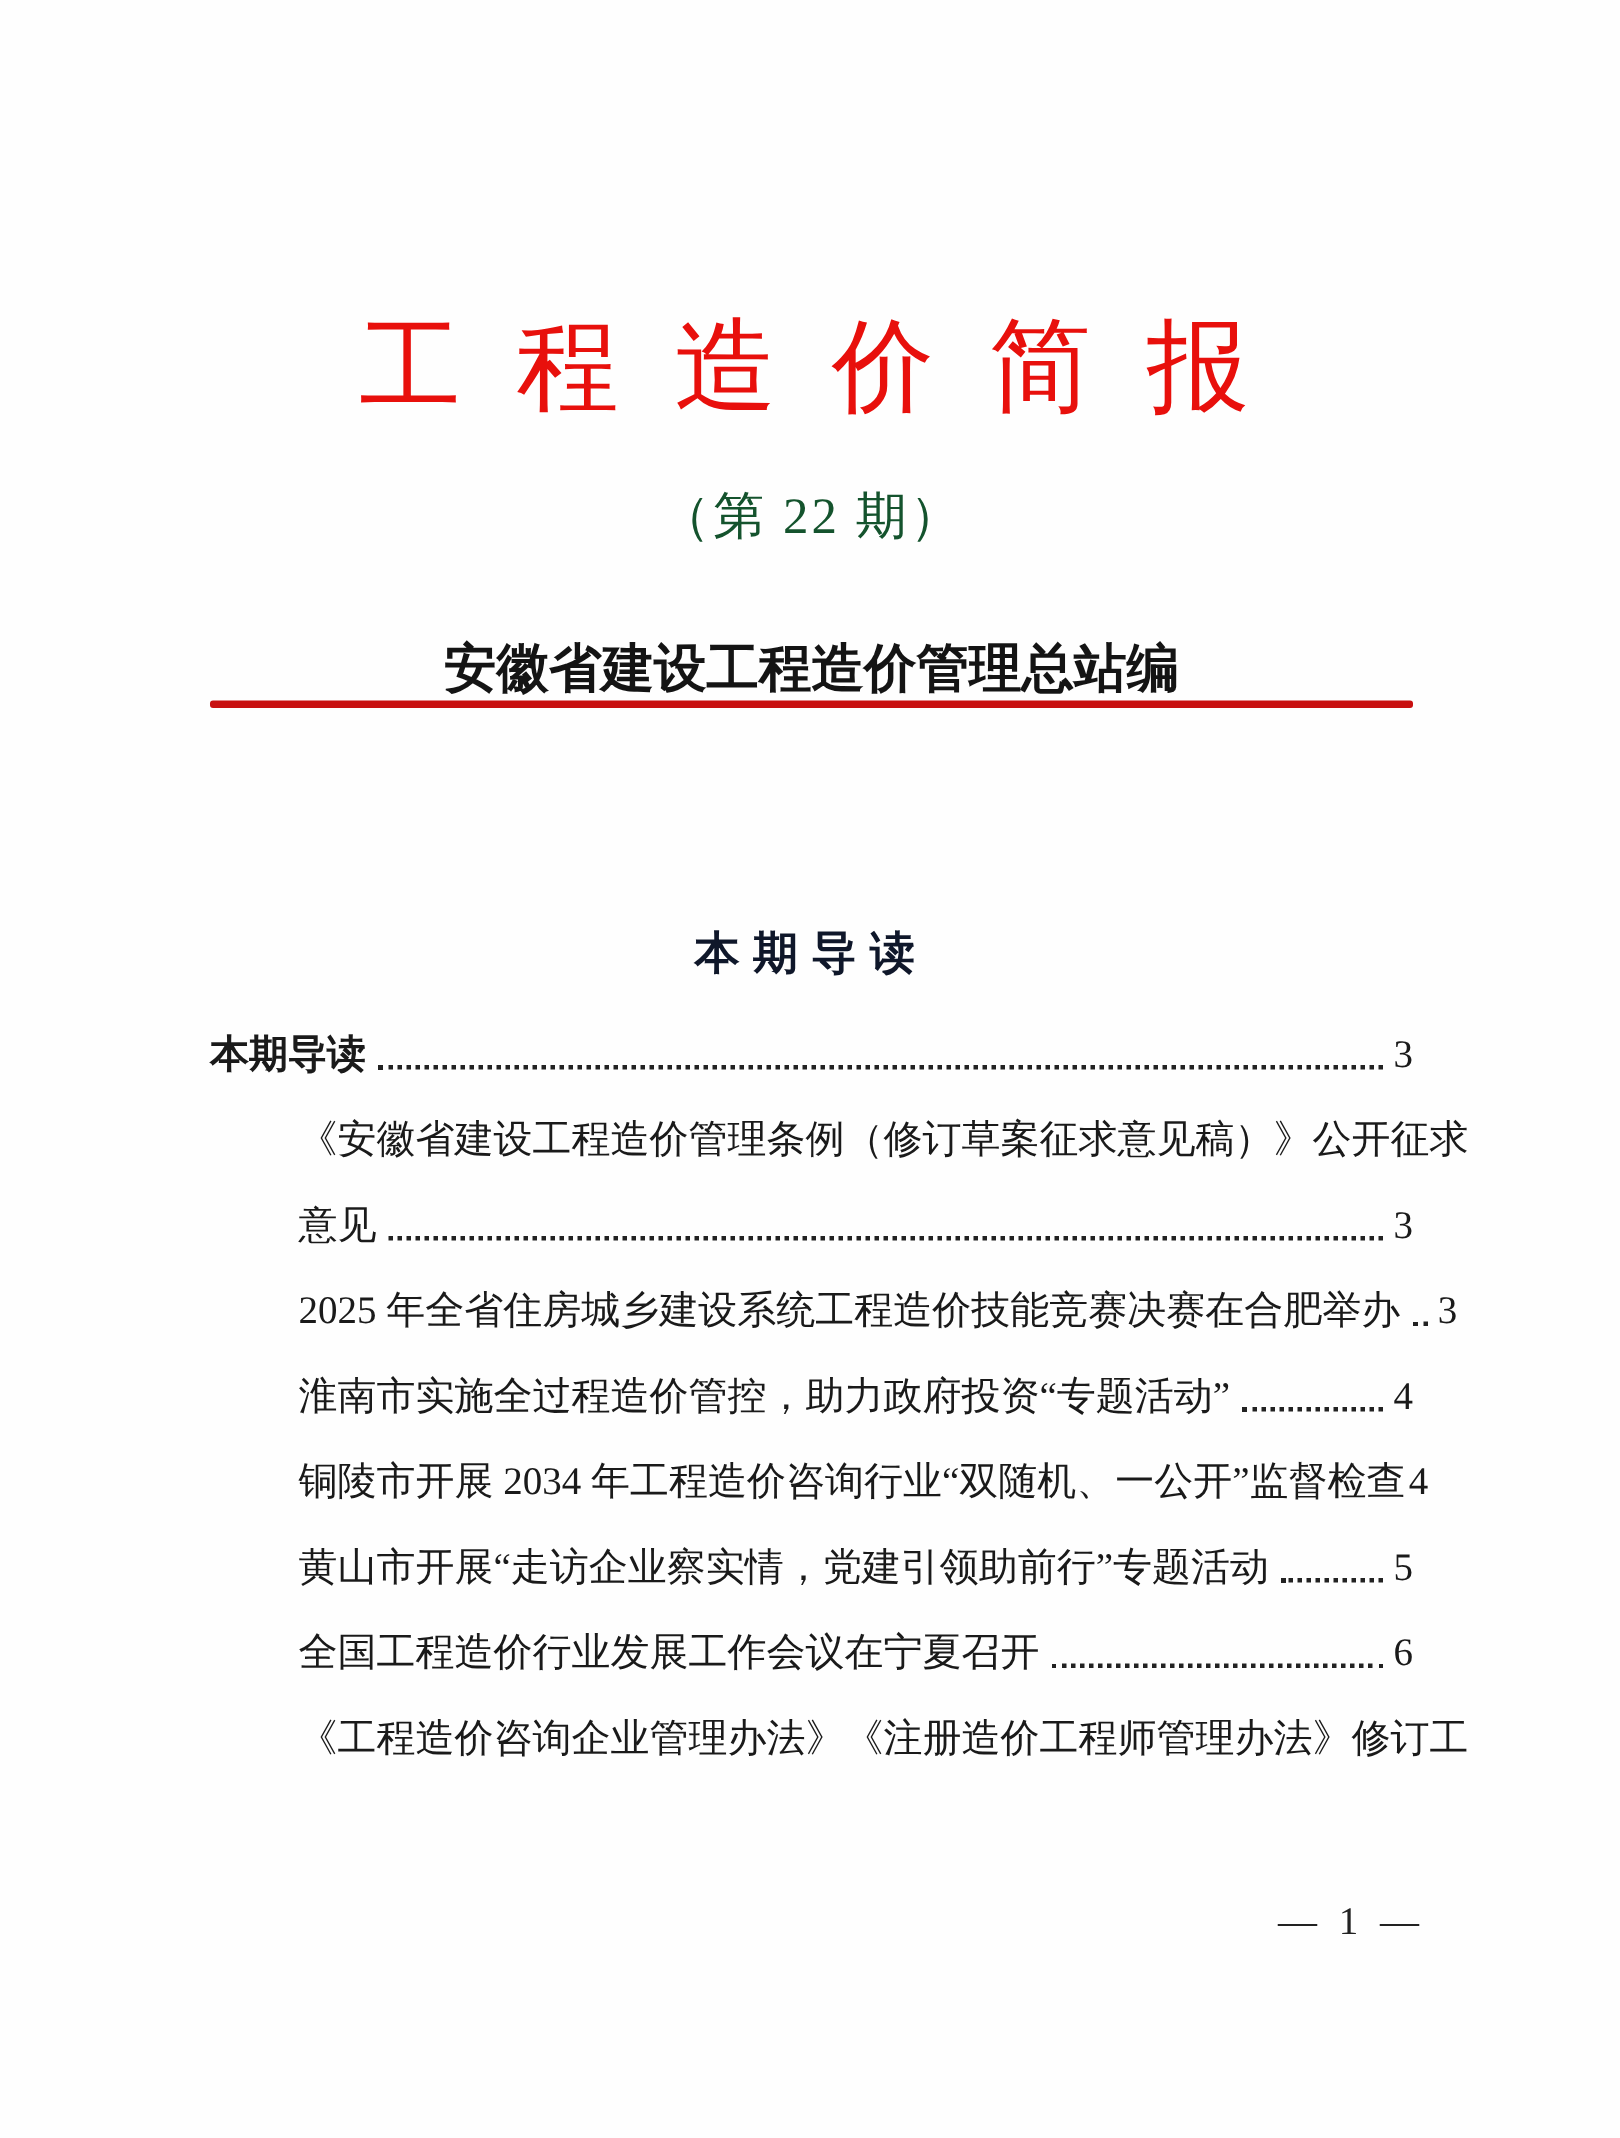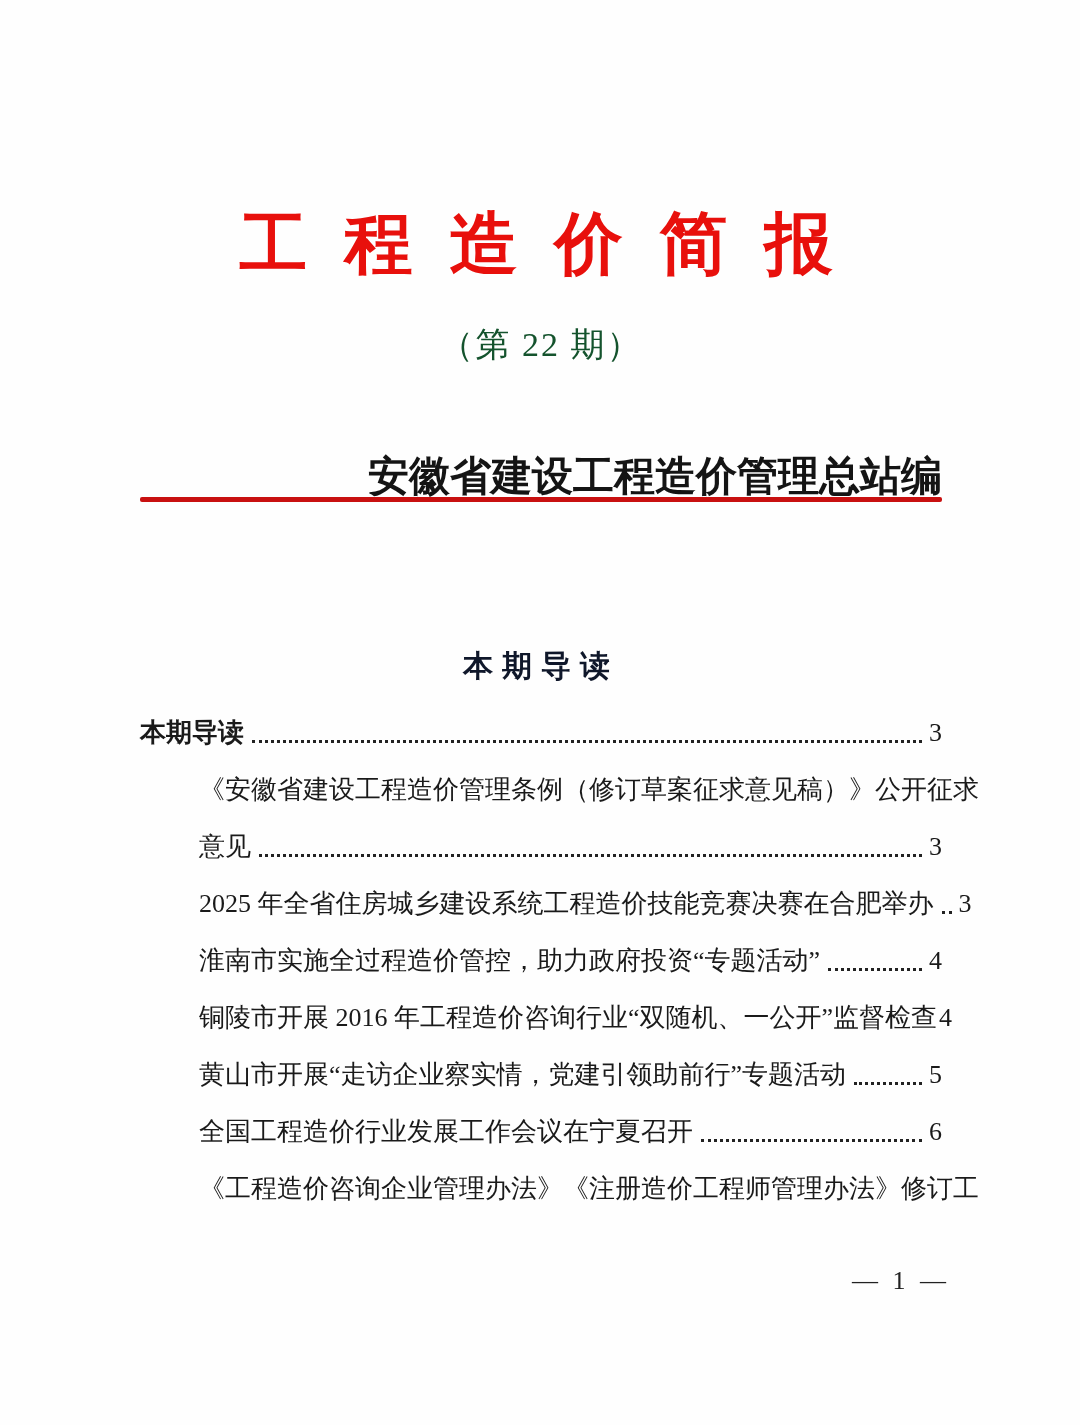--- a/index.html
+++ b/index.html
@@ -21,40 +21,40 @@
     background:#fefefe;
     overflow:hidden;
   }
   .content{
     padding:0 138px 0 140px;
   }
   .doc-title{
     margin-top:205px;
     font-size:68px;
     line-height:78px;
-    font-weight:700;
+    font-weight:400;
     text-align:center;
     letter-spacing:10px;
     color:var(--title-red);
     white-space:nowrap;
   }
   .issue-line{
     margin-top:42px;
     font-size:34px;
     line-height:40px;
     text-align:center;
     letter-spacing:2px;
     color:#14532d;
   }
   .masthead{
-    margin-top:94px;
+    margin-top:64px;
     display:flex;
-    justify-content:flex-end;
+    justify-content:center;
     align-items:baseline;
-    font-size:41px;
+    font-size:35px;
     line-height:34px;
     font-weight:700;
     color:#141414;
   }
   .red-rule{
     margin-top:4px;
     height:5px;
     background:var(--rule-red);
     border-radius:2px;
   }
@@ -145,21 +145,21 @@
     <span class="toc-page">3</span>
   </div>
 
   <div class="toc-row item">
     <span class="toc-text">淮南市实施全过程造价管控，助力政府投资“专题活动”</span>
     <span class="leader"></span>
     <span class="toc-page">4</span>
   </div>
 
   <div class="toc-row item">
-    <span class="toc-text">铜陵市开展 2016 年工程造价咨询行业“双随机、一公开”监督检查</span>
+    <span class="toc-text">铜陵市开展 2034 年工程造价咨询行业“双随机、一公开”监督检查</span>
 
     <span class="toc-page">4</span>
   </div>
 
   <div class="toc-row item">
     <span class="toc-text">黄山市开展“走访企业察实情，党建引领助前行”专题活动</span>
     <span class="leader"></span>
     <span class="toc-page">5</span>
   </div>
 

